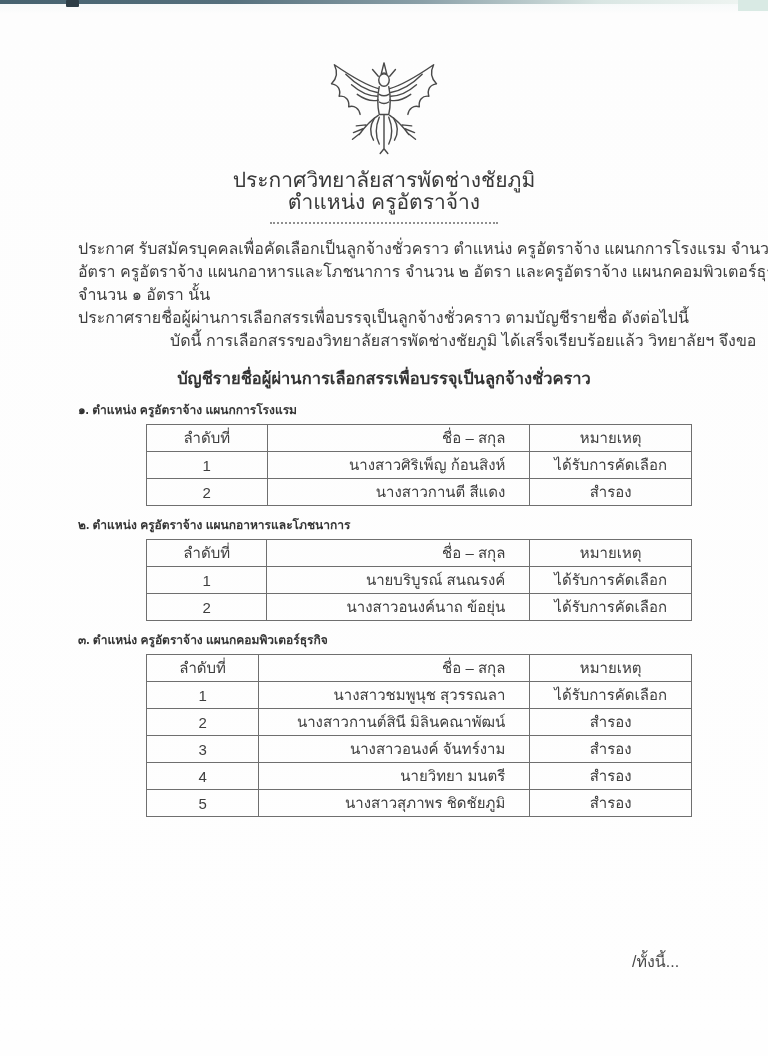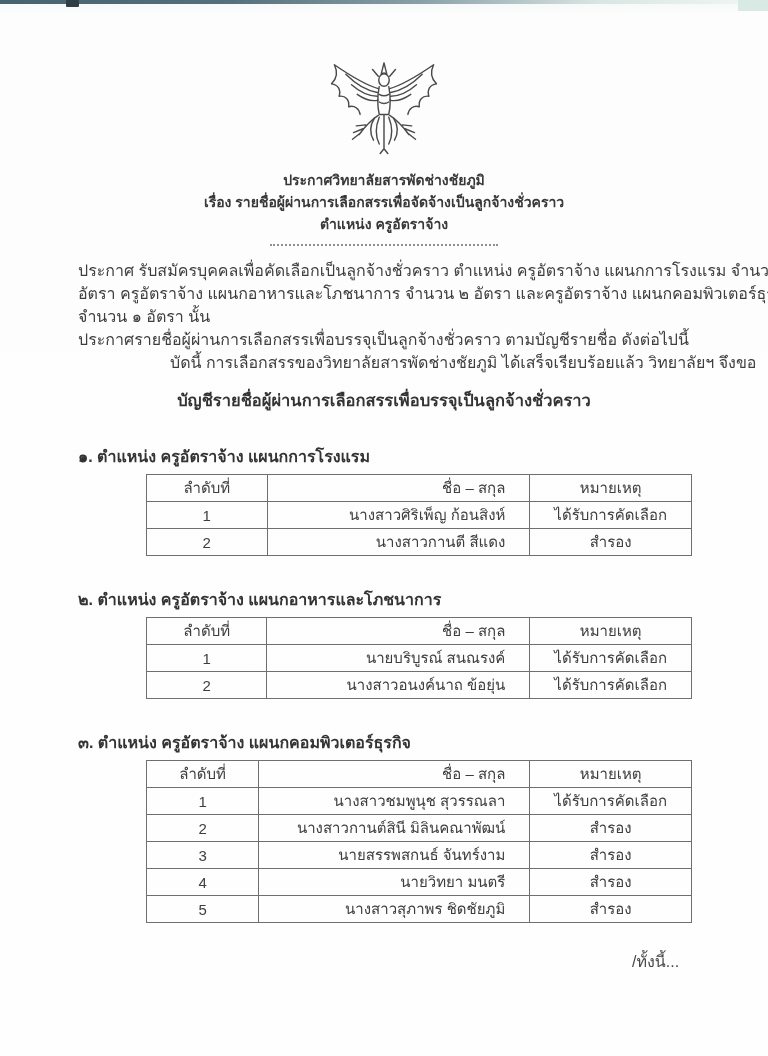--- a/index.html
+++ b/index.html
@@ -15,31 +15,31 @@
   .scan-strip {
     position: absolute; top: 0; left: 0; width: 100%; height: 4px;
     background: linear-gradient(90deg, #46626f 0%, #55707d 30%, #8aa0a8 55%, #d9e6e3 78%, #f2f7f4 100%);
   }
   .scan-blob { position: absolute; top: 0; left: 66px; width: 13px; height: 7px; background: #2e3e47; border-radius: 1px; }
   .scan-corner { position: absolute; top: 0; right: 0; width: 30px; height: 11px; background: #d9eae4; }
   .emblem { width: 126px; margin: 60px auto 4px auto; text-align: center; }
   .emblem svg { display: block; }
   .emblem path, .emblem ellipse { stroke: #4a4a4a; fill: none; stroke-width: 1.5; stroke-linecap: round; stroke-linejoin: round; }
   .title-block { text-align: center; }
-  .title-line { font-size: 14px; line-height: 22px; font-weight: 700; color: #383838; white-space: nowrap; }
+  .title-line { font-size: 21px; line-height: 22px; font-weight: 400; color: #383838; white-space: nowrap; }
   .dotted-divider {
     width: 228px; height: 0; margin: 9px auto 0 auto;
     border-bottom: 2px dotted #8f8f8f;
   }
   .body-text { margin: 13px 76px 0 78px; }
   .tline { font-size: 16px; line-height: 23px; white-space: nowrap; color: #3e3e3e; }
   .tline.first { text-indent: 92px; }
   .list-title { margin-top: 13px; text-align: center; font-size: 16.5px; font-weight: 700; color: #333; white-space: nowrap; }
   .section { margin: 0 76px 0 78px; }
-  .section-heading { margin-top: 31px; font-size: 16px; font-weight: 700; color: #333; white-space: nowrap; }
+  .section-heading { margin-top: 9px; font-size: 12px; font-weight: 700; color: #333; white-space: nowrap; }
   table.roster { border-collapse: collapse; margin: 5px 0 0 68px; table-layout: fixed; }
   table.roster th, table.roster td {
     border: 1px solid #6f6f6f;
     font-size: 15px; font-weight: 400;
     padding: 1px 24px;
     height: 21px;
     color: #3e3e3e;
     overflow: hidden; white-space: nowrap;
   }
   table.roster th { font-size: 15px; }
@@ -77,21 +77,20 @@
       <path d="M66 58 L66 93 M66 93 L62 98 M66 93 L70 98"></path>
       <path d="M61 60 C57 70 57 80 61 88"></path>
       <path d="M71 60 C75 70 75 80 71 88"></path>
       <path d="M56 61 C51 69 51 77 55 84"></path>
       <path d="M76 61 C81 69 81 77 77 84"></path>
     </svg>
   </div>
 
   <div class="title-block">
     <div class="title-line">ประกาศวิทยาลัยสารพัดช่างชัยภูมิ</div>
-    <div class="title-line">เรื่อง รายชื่อผู้ผ่านการเลือกสรรเพื่อจัดจ้างเป็นลูกจ้างชั่วคราว</div>
     <div class="title-line">ตำแหน่ง ครูอัตราจ้าง</div>
     <div class="dotted-divider"></div>
   </div>
 
   <div class="body-text">
     <div class="tline">ประกาศ รับสมัครบุคคลเพื่อคัดเลือกเป็นลูกจ้างชั่วคราว ตำแหน่ง ครูอัตราจ้าง แผนกการโรงแรม จำนวน ๑</div>
     <div class="tline">อัตรา ครูอัตราจ้าง แผนกอาหารและโภชนาการ จำนวน ๒ อัตรา และครูอัตราจ้าง แผนกคอมพิวเตอร์ธุรกิจ</div>
     <div class="tline">จำนวน ๑ อัตรา นั้น</div>
     <div class="tline">ประกาศรายชื่อผู้ผ่านการเลือกสรรเพื่อบรรจุเป็นลูกจ้างชั่วคราว ตามบัญชีรายชื่อ ดังต่อไปนี้</div>
     <div class="tline first">บัดนี้ การเลือกสรรของวิทยาลัยสารพัดช่างชัยภูมิ ได้เสร็จเรียบร้อยแล้ว วิทยาลัยฯ จึงขอ</div>
@@ -165,21 +164,21 @@
           <td class="col-name">นางสาวชมพูนุช  สุวรรณลา</td>
           <td class="col-note">ได้รับการคัดเลือก</td>
         </tr>
         <tr>
           <td class="col-rank">2</td>
           <td class="col-name">นางสาวกานต์สินี  มิลินคณาพัฒน์</td>
           <td class="col-note">สำรอง</td>
         </tr>
         <tr>
           <td class="col-rank">3</td>
-          <td class="col-name">นายสรรพสกนธ์  จันทร์งาม</td>
+          <td class="col-name">นางสาวอนงค์  จันทร์งาม</td>
           <td class="col-note">สำรอง</td>
         </tr>
         <tr>
           <td class="col-rank">4</td>
           <td class="col-name">นายวิทยา  มนตรี</td>
           <td class="col-note">สำรอง</td>
         </tr>
         <tr>
           <td class="col-rank">5</td>
           <td class="col-name">นางสาวสุภาพร  ชิดชัยภูมิ</td>

